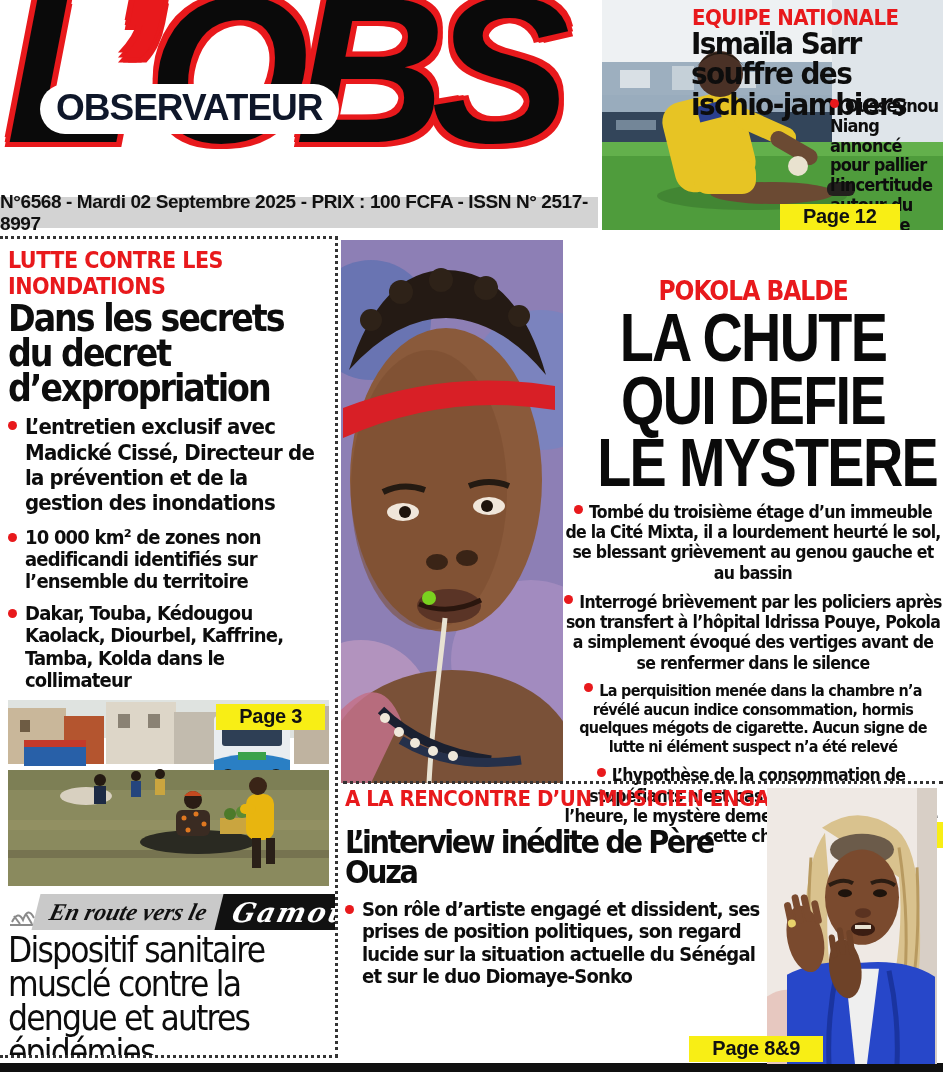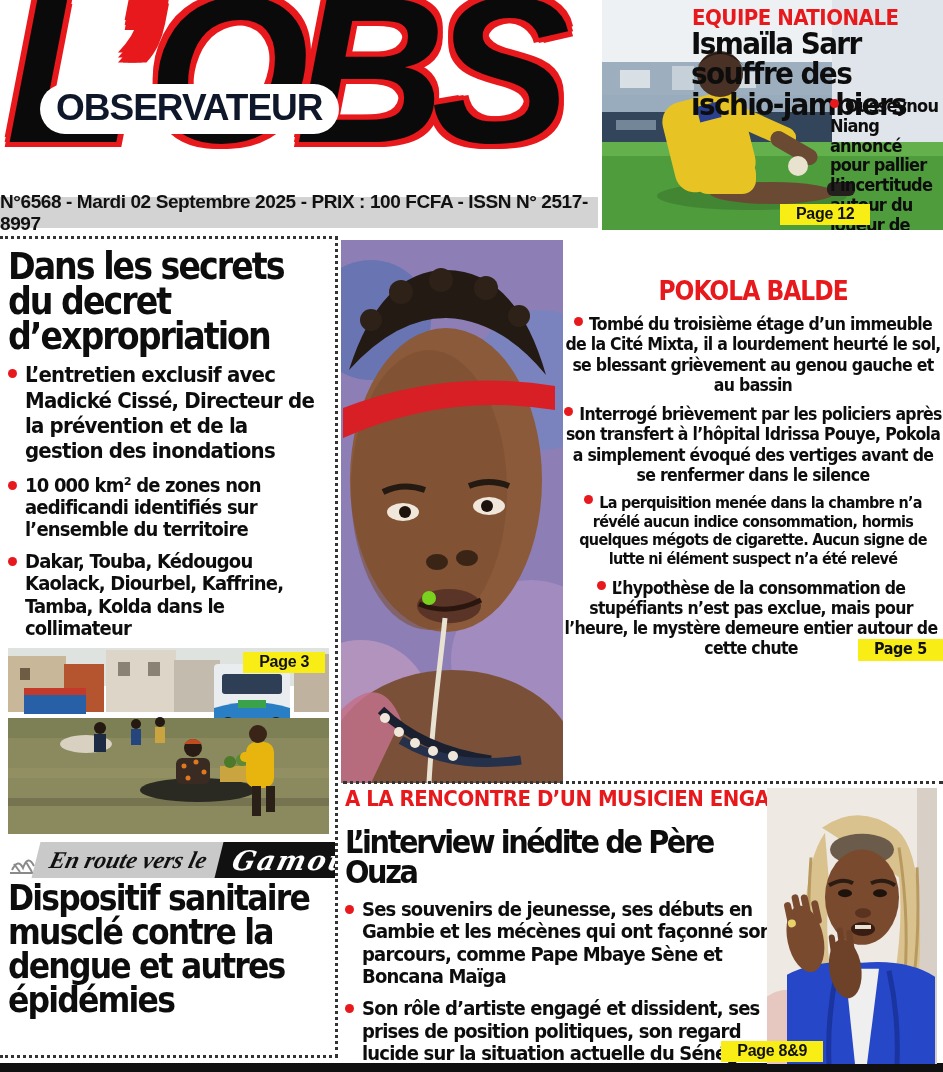--- a/index.html
+++ b/index.html
@@ -16,22 +16,22 @@
   .logo .blk{color:#0a0a0a;}
   .logo .red{color:#e8191c;}
   .obs-pill{position:absolute;left:40px;top:84px;z-index:5;background:#fff;border-radius:30px;
             padding:3px 16px 5px;color:#0f172a;font-weight:800;font-size:37px;letter-spacing:-1px;}
   .date-strip{position:absolute;left:0;top:197px;width:598px;height:31px;background:#d3d3d3;
               display:flex;align-items:center;box-sizing:border-box;
               font-weight:bold;font-size:19px;letter-spacing:-0.4px;color:#111;}
 
   
   .kicker{color:#e8191c;font-weight:800;letter-spacing:-0.5px;}
-  .badge{display:inline-block;background:#f8ee15;color:#111;font-weight:bold;font-size:16px;
-         padding:1px 16px 2px;letter-spacing:-0.3px;}
+  .badge{display:inline-block;background:#f8ee15;color:#111;font-weight:bold;font-size:20px;
+         padding:1px 23px 2px;letter-spacing:-0.3px;}
   .dot{display:inline-block;width:9px;height:9px;border-radius:50%;background:#e8191c;
        margin-right:6px;vertical-align:4px;}
   .hang{position:relative;padding-left:17px;}
   .hang .dot{position:absolute;left:0;top:7px;margin:0;}
   .b{font-weight:bold;letter-spacing:-0.8px;}
 
   
   .nat{position:absolute;left:602px;top:0;width:341px;height:230px;overflow:hidden;}
   .nat svg{position:absolute;left:0;top:0;}
   .nat .kicker{position:absolute;left:90px;top:5px;font-size:22px;z-index:3;}
@@ -56,21 +56,21 @@
   .gamou-left{background:#c9c9c9;transform:skewX(-14deg);display:flex;align-items:center;
               padding:0 18px 0 14px;margin-left:28px;}
   .gamou-left span{transform:skewX(0deg);font-family:"Liberation Serif",serif;font-style:italic;
                    font-weight:bold;font-size:24px;color:#111;white-space:nowrap;}
   .gamou-right{background:#111;transform:skewX(-14deg);display:flex;align-items:center;
                padding:0 14px;margin-left:-6px;}
   .gamou-right .gname{font-family:"DejaVu Serif","Liberation Serif",serif;font-style:italic;
                       font-weight:bold;font-size:27px;color:#fff;letter-spacing:2px;margin-right:10px;}
   .sketch{position:absolute;left:0;top:2px;}
 
-  .dengue-headline{font-size:35px;font-weight:700;line-height:0.97;letter-spacing:-1.8px;margin:4px 0 8px;}
+  .dengue-headline{font-size:35px;font-weight:400;line-height:0.97;letter-spacing:-1.8px;margin:4px 0 8px;}
 
   
   .wrestler{position:absolute;left:341px;top:240px;width:222px;height:543px;}
   .pokola{position:absolute;left:563px;top:240px;width:380px;height:541px;text-align:center;}
   .pokola .kicker{font-size:26px;letter-spacing:-1px;margin-top:36px;}
   .pok-line{display:block;font-size:68px;font-weight:900;line-height:0.92;letter-spacing:-2px;
             transform:scaleX(0.82);transform-origin:50% 50%;white-space:nowrap;color:#0a0a0a;}
   .pok-bullets{margin-top:8px;}
   .pok-bullets p{margin:0 0 9px;font-size:17.5px;font-weight:bold;line-height:1.16;letter-spacing:-0.7px;}
   .pok-bullets p.small{font-size:16px;}
@@ -127,20 +127,21 @@
       <path d="M95 66 Q118 42 142 66 Q130 52 118 52 Q106 52 95 66 Z" fill="#241a12"></path>
       <rect x="96" y="104" width="22" height="16" fill="#2a3f8f" transform="rotate(-14 107 112)"></rect>
     </svg>
     <div class="kicker cond">EQUIPE NATIONALE</div>
     <div class="nat-headline cond">Ismaïla Sarr souffre des ischio-jambiers</div>
     <div class="nat-bullet cond"><span class="dot"></span><span>Ousseynou Niang annoncé pour pallier l’incertitude autour du joueur de Crystal Palace</span></div>
     <span class="badge">Page 12</span>
   </div>
 
   <div class="leftcol">
+    <div class="kicker cond">LUTTE CONTRE LES INONDATIONS</div>
     <div class="floods-headline cond">Dans les secrets du decret d’expropriation</div>
 
     <div class="hang b cond fb1">
       <span class="dot"></span>
       <span>L’entretien exclusif avec Madické Cissé, Directeur de la prévention et de la gestion des inondations</span>
     </div>
     <div class="hang b cond fb2">
       <span class="dot"></span>
       <span>10 000 km² de zones non aedificandi identifiés sur l’ensemble du territoire</span>
     </div>
@@ -249,39 +250,40 @@
     <path d="M60 500 Q110 530 180 520" stroke="#25304a" stroke-width="9" fill="none"></path>
     <circle cx="44" cy="478" r="5" fill="#efe8da"></circle>
     <circle cx="58" cy="492" r="5" fill="#efe8da"></circle>
     <circle cx="74" cy="503" r="5" fill="#efe8da"></circle>
     <circle cx="92" cy="511" r="5" fill="#efe8da"></circle>
     <circle cx="112" cy="516" r="5" fill="#efe8da"></circle>
   </svg>
 
   <div class="pokola">
     <div class="kicker cond">POKOLA BALDE</div>
+    <div>
+      <span class="pok-line">LA CHUTE</span>
+      <span class="pok-line">QUI DEFIE</span>
+      <span class="pok-line">LE MYSTERE</span>
+    </div>
     <div class="pok-bullets cond">
       <p><span class="dot"></span><span>Tombé du troisième étage d’un immeuble de la Cité Mixta, il a lourdement heurté le sol, se blessant grièvement au genou gauche et au bassin</span></p>
       <p><span class="dot"></span><span>Interrogé brièvement par les policiers après son transfert à l’hôpital Idrissa Pouye, Pokola a simplement évoqué des vertiges avant de se renfermer dans le silence</span></p>
       <p class="small"><span class="dot"></span><span>La perquisition menée dans la chambre n’a révélé aucun indice consommation, hormis quelques mégots de cigarette. Aucun signe de lutte ni élément suspect n’a été relevé</span></p>
       <p class="pok-last"><span class="dot"></span><span>L’hypothèse de la consommation de stupéfiants n’est pas exclue, mais pour l’heure, le mystère demeure entier autour de cette chute</span>
         <span class="badge">Page 5</span></p>
     </div>
   </div>
 
   <div class="sep-h"></div>
 
   <div class="ouza">
     <div class="kicker cond">A LA RENCONTRE D’UN MUSICIEN ENGAGE</div>
     <div class="ouza-headline cond">L’interview inédite de Père Ouza</div>
     <div class="ouza-bullets">
-      <div class="hang b cond">
-        <span class="dot"></span>
-        <span>Ses souvenirs de jeunesse, ses débuts en Gambie et les mécènes qui ont façonné son parcours, comme Pape Mbaye Sène et Boncana Maïga</span>
-      </div>
       <div class="hang b cond">
         <span class="dot"></span>
         <span>Son rôle d’artiste engagé et dissident, ses prises de position politiques, son regard lucide sur la situation actuelle du Sénégal et sur le duo Diomaye-Sonko</span>
       </div>
     </div>
     <svg class="ouza-photo" viewBox="0 0 170 278" preserveAspectRatio="none">
       <rect x="0" y="0" width="170" height="278" fill="#efe9e4"></rect>
       <rect x="150" y="0" width="20" height="278" fill="#d8cfc6"></rect>
       <path d="M0 210 Q30 190 55 230 L40 278 L0 278 Z" fill="#e7c8c0"></path>
       <path d="M55 40 Q92 14 130 42 Q150 60 152 120 Q156 180 146 225 L120 230 Q138 150 132 90 Z" fill="#d9c28e"></path>

